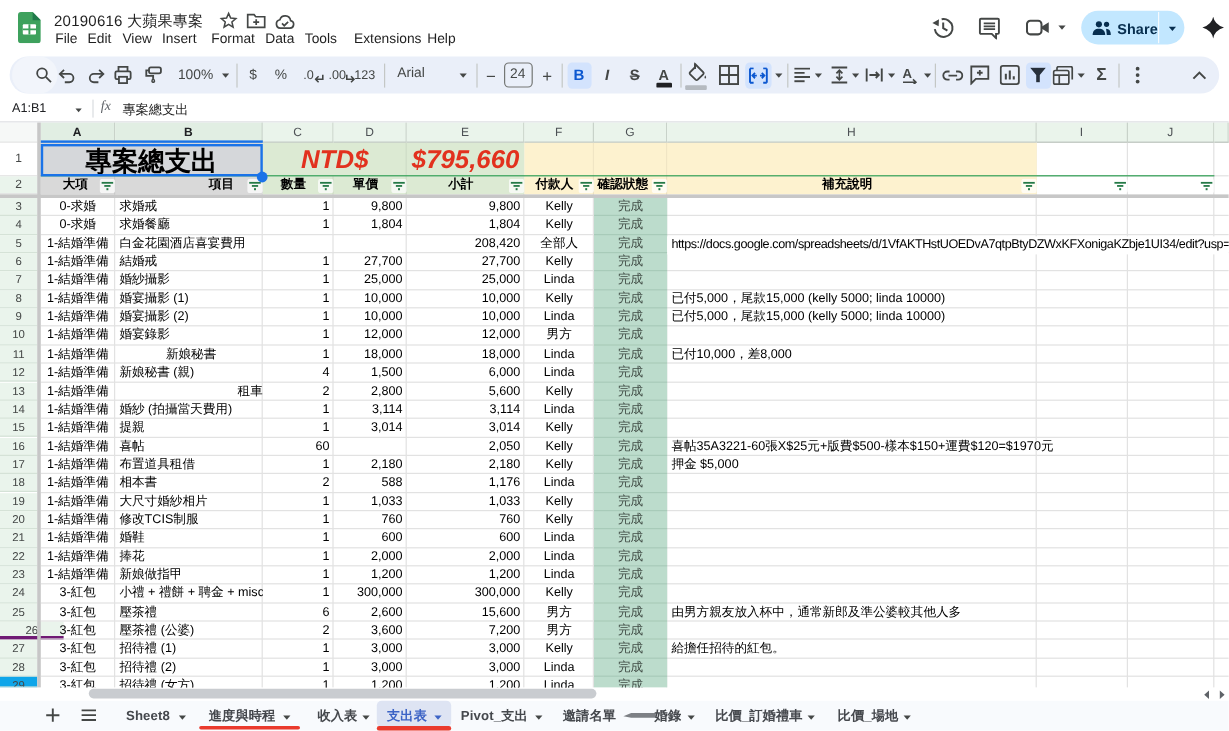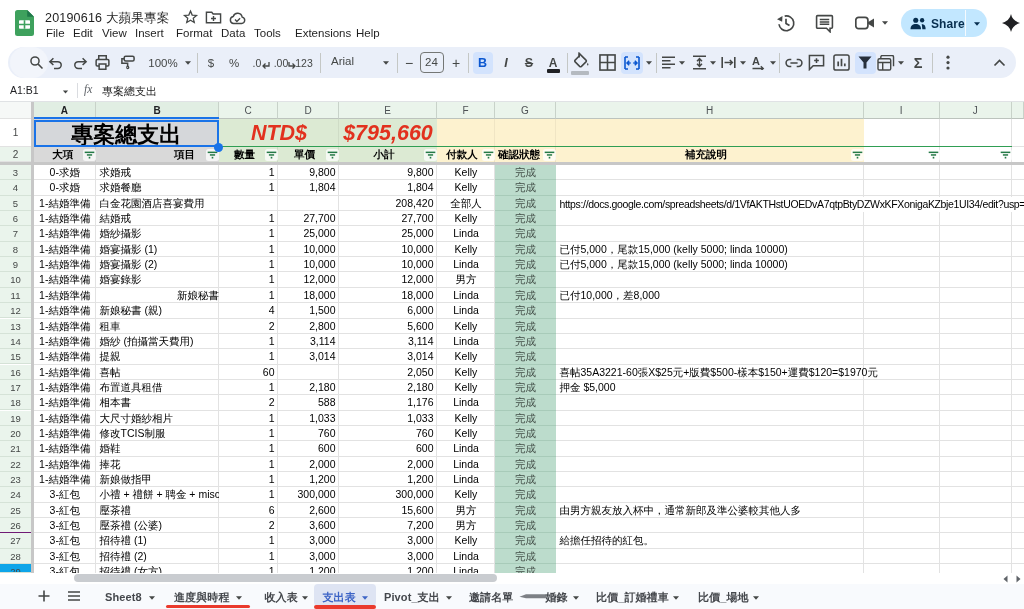--- a/index.html
+++ b/index.html
@@ -35,21 +35,21 @@
 <div style="position:absolute;left:0;top:364.5px;width:31px;height:15.3px;background:#eaf4ec;border-bottom:1px solid #d5e2d7;box-sizing:border-box;color:#444746;font-size:9.5px;text-align:center;line-height:15.3px;overflow:hidden">16</div>
 <div style="position:absolute;left:0;top:379.9px;width:31px;height:15.3px;background:#eaf4ec;border-bottom:1px solid #d5e2d7;box-sizing:border-box;color:#444746;font-size:9.5px;text-align:center;line-height:15.3px;overflow:hidden">17</div>
 <div style="position:absolute;left:0;top:395.2px;width:31px;height:15.3px;background:#eaf4ec;border-bottom:1px solid #d5e2d7;box-sizing:border-box;color:#444746;font-size:9.5px;text-align:center;line-height:15.3px;overflow:hidden">18</div>
 <div style="position:absolute;left:0;top:410.6px;width:31px;height:15.3px;background:#eaf4ec;border-bottom:1px solid #d5e2d7;box-sizing:border-box;color:#444746;font-size:9.5px;text-align:center;line-height:15.3px;overflow:hidden">19</div>
 <div style="position:absolute;left:0;top:425.9px;width:31px;height:15.3px;background:#eaf4ec;border-bottom:1px solid #d5e2d7;box-sizing:border-box;color:#444746;font-size:9.5px;text-align:center;line-height:15.3px;overflow:hidden">20</div>
 <div style="position:absolute;left:0;top:441.3px;width:31px;height:15.3px;background:#eaf4ec;border-bottom:1px solid #d5e2d7;box-sizing:border-box;color:#444746;font-size:9.5px;text-align:center;line-height:15.3px;overflow:hidden">21</div>
 <div style="position:absolute;left:0;top:456.6px;width:31px;height:15.3px;background:#eaf4ec;border-bottom:1px solid #d5e2d7;box-sizing:border-box;color:#444746;font-size:9.5px;text-align:center;line-height:15.3px;overflow:hidden">22</div>
 <div style="position:absolute;left:0;top:472.0px;width:31px;height:15.3px;background:#eaf4ec;border-bottom:1px solid #d5e2d7;box-sizing:border-box;color:#444746;font-size:9.5px;text-align:center;line-height:15.3px;overflow:hidden">23</div>
 <div style="position:absolute;left:0;top:487.3px;width:31px;height:15.3px;background:#eaf4ec;border-bottom:1px solid #d5e2d7;box-sizing:border-box;color:#444746;font-size:9.5px;text-align:center;line-height:15.3px;overflow:hidden">24</div>
 <div style="position:absolute;left:0;top:502.7px;width:31px;height:15.3px;background:#eaf4ec;border-bottom:1px solid #d5e2d7;box-sizing:border-box;color:#444746;font-size:9.5px;text-align:center;line-height:15.3px;overflow:hidden">25</div>
-<div style="position:absolute;left:0;top:518.0px;width:31px;height:15.3px;background:#eaf4ec;border-bottom:1px solid #701a75;box-sizing:border-box;color:#444746;font-size:9.5px;text-align:center;line-height:15.3px;overflow:hidden">26</div>
+<div style="position:absolute;left:0;top:518.0px;width:53px;height:15.3px;background:#eaf4ec;border-bottom:3px solid #701a75;box-sizing:border-box;color:#444746;font-size:9.5px;text-align:center;line-height:15.3px;overflow:hidden">26</div>
 <div style="position:absolute;left:0;top:533.4px;width:31px;height:15.3px;background:#eaf4ec;border-bottom:1px solid #d5e2d7;box-sizing:border-box;color:#444746;font-size:9.5px;text-align:center;line-height:15.3px;overflow:hidden">27</div>
 <div style="position:absolute;left:0;top:548.8px;width:31px;height:15.3px;background:#eaf4ec;border-bottom:1px solid #d5e2d7;box-sizing:border-box;color:#444746;font-size:9.5px;text-align:center;line-height:15.3px;overflow:hidden">28</div>
 <div style="position:absolute;left:0;top:564.1px;width:31px;height:8.9px;background:#0ea5e9;border-bottom:1px solid #d5e2d7;box-sizing:border-box;color:#444746;font-size:9.5px;text-align:center;line-height:15.3px;overflow:hidden">29</div>
 <div style="position:absolute;left:95.0px;top:119px;width:1px;height:454px;background:#e2e2e2"></div>
 <div style="position:absolute;left:218.0px;top:119px;width:1px;height:454px;background:#e2e2e2"></div>
 <div style="position:absolute;left:277.0px;top:119px;width:1px;height:454px;background:#e2e2e2"></div>
 <div style="position:absolute;left:338.0px;top:119px;width:1px;height:454px;background:#e2e2e2"></div>
 <div style="position:absolute;left:436.0px;top:119px;width:1px;height:454px;background:#e2e2e2"></div>
 <div style="position:absolute;left:494.0px;top:119px;width:1px;height:454px;background:#e2e2e2"></div>
 <div style="position:absolute;left:555.0px;top:119px;width:1px;height:454px;background:#e2e2e2"></div>
@@ -246,36 +246,36 @@
 <div style="position:absolute;left:495.0px;top:257.1px;width:61.0px;font-size:10.5px;color:#000;height:15.3px;overflow:hidden;white-space:nowrap;line-height:15.3px;text-align:center;color:#414d46">完成</div>
 <div style="position:absolute;left:556.0px;top:257.1px;width:368.0px;font-size:10.5px;color:#000;height:15.3px;overflow:hidden;white-space:nowrap;line-height:15.3px;text-align:left;padding-left:3.5px;box-sizing:border-box">已付5,000，尾款15,000 (kelly 5000; linda 10000)</div>
 <div style="position:absolute;left:33.5px;top:272.4px;width:62.5px;font-size:10.5px;color:#000;height:15.3px;overflow:hidden;white-space:nowrap;line-height:15.3px;text-align:center">1-結婚準備</div>
 <div style="position:absolute;left:96.0px;top:272.4px;width:123.0px;font-size:10.5px;color:#000;height:15.3px;overflow:hidden;white-space:nowrap;line-height:15.3px;text-align:left;padding-left:3.5px;box-sizing:border-box">婚宴錄影</div>
 <div style="position:absolute;left:219.0px;top:272.4px;width:59.0px;font-size:10.5px;color:#000;height:15.3px;overflow:hidden;white-space:nowrap;line-height:15.3px;text-align:right;padding-right:3.5px;box-sizing:border-box">1</div>
 <div style="position:absolute;left:278.0px;top:272.4px;width:61.0px;font-size:10.5px;color:#000;height:15.3px;overflow:hidden;white-space:nowrap;line-height:15.3px;text-align:right;padding-right:3.5px;box-sizing:border-box">12,000</div>
 <div style="position:absolute;left:339.0px;top:272.4px;width:98.0px;font-size:10.5px;color:#000;height:15.3px;overflow:hidden;white-space:nowrap;line-height:15.3px;text-align:right;padding-right:3.5px;box-sizing:border-box">12,000</div>
 <div style="position:absolute;left:437.0px;top:272.4px;width:58.0px;font-size:10.5px;color:#000;height:15.3px;overflow:hidden;white-space:nowrap;line-height:15.3px;text-align:center">男方</div>
 <div style="position:absolute;left:495.0px;top:272.4px;width:61.0px;font-size:10.5px;color:#000;height:15.3px;overflow:hidden;white-space:nowrap;line-height:15.3px;text-align:center;color:#414d46">完成</div>
 <div style="position:absolute;left:33.5px;top:287.8px;width:62.5px;font-size:10.5px;color:#000;height:15.3px;overflow:hidden;white-space:nowrap;line-height:15.3px;text-align:center">1-結婚準備</div>
-<div style="position:absolute;left:96.0px;top:287.8px;width:123.0px;font-size:10.5px;color:#000;height:15.3px;overflow:hidden;white-space:nowrap;line-height:15.3px;text-align:right;padding-left:3.5px;box-sizing:border-box">新娘秘書</div>
+<div style="position:absolute;left:96.0px;top:287.8px;width:123.0px;font-size:10.5px;color:#000;height:15.3px;overflow:hidden;white-space:nowrap;line-height:15.3px;text-align:center;padding-left:3.5px;box-sizing:border-box">新娘秘書</div>
 <div style="position:absolute;left:219.0px;top:287.8px;width:59.0px;font-size:10.5px;color:#000;height:15.3px;overflow:hidden;white-space:nowrap;line-height:15.3px;text-align:right;padding-right:3.5px;box-sizing:border-box">1</div>
 <div style="position:absolute;left:278.0px;top:287.8px;width:61.0px;font-size:10.5px;color:#000;height:15.3px;overflow:hidden;white-space:nowrap;line-height:15.3px;text-align:right;padding-right:3.5px;box-sizing:border-box">18,000</div>
 <div style="position:absolute;left:339.0px;top:287.8px;width:98.0px;font-size:10.5px;color:#000;height:15.3px;overflow:hidden;white-space:nowrap;line-height:15.3px;text-align:right;padding-right:3.5px;box-sizing:border-box">18,000</div>
 <div style="position:absolute;left:437.0px;top:287.8px;width:58.0px;font-size:10.5px;color:#000;height:15.3px;overflow:hidden;white-space:nowrap;line-height:15.3px;text-align:center">Linda</div>
 <div style="position:absolute;left:495.0px;top:287.8px;width:61.0px;font-size:10.5px;color:#000;height:15.3px;overflow:hidden;white-space:nowrap;line-height:15.3px;text-align:center;color:#414d46">完成</div>
 <div style="position:absolute;left:556.0px;top:287.8px;width:368.0px;font-size:10.5px;color:#000;height:15.3px;overflow:hidden;white-space:nowrap;line-height:15.3px;text-align:left;padding-left:3.5px;box-sizing:border-box">已付10,000，差8,000</div>
 <div style="position:absolute;left:33.5px;top:303.1px;width:62.5px;font-size:10.5px;color:#000;height:15.3px;overflow:hidden;white-space:nowrap;line-height:15.3px;text-align:center">1-結婚準備</div>
 <div style="position:absolute;left:96.0px;top:303.1px;width:123.0px;font-size:10.5px;color:#000;height:15.3px;overflow:hidden;white-space:nowrap;line-height:15.3px;text-align:left;padding-left:3.5px;box-sizing:border-box">新娘秘書 (親)</div>
 <div style="position:absolute;left:219.0px;top:303.1px;width:59.0px;font-size:10.5px;color:#000;height:15.3px;overflow:hidden;white-space:nowrap;line-height:15.3px;text-align:right;padding-right:3.5px;box-sizing:border-box">4</div>
 <div style="position:absolute;left:278.0px;top:303.1px;width:61.0px;font-size:10.5px;color:#000;height:15.3px;overflow:hidden;white-space:nowrap;line-height:15.3px;text-align:right;padding-right:3.5px;box-sizing:border-box">1,500</div>
 <div style="position:absolute;left:339.0px;top:303.1px;width:98.0px;font-size:10.5px;color:#000;height:15.3px;overflow:hidden;white-space:nowrap;line-height:15.3px;text-align:right;padding-right:3.5px;box-sizing:border-box">6,000</div>
 <div style="position:absolute;left:437.0px;top:303.1px;width:58.0px;font-size:10.5px;color:#000;height:15.3px;overflow:hidden;white-space:nowrap;line-height:15.3px;text-align:center">Linda</div>
 <div style="position:absolute;left:495.0px;top:303.1px;width:61.0px;font-size:10.5px;color:#000;height:15.3px;overflow:hidden;white-space:nowrap;line-height:15.3px;text-align:center;color:#414d46">完成</div>
 <div style="position:absolute;left:33.5px;top:318.5px;width:62.5px;font-size:10.5px;color:#000;height:15.3px;overflow:hidden;white-space:nowrap;line-height:15.3px;text-align:center">1-結婚準備</div>
-<div style="position:absolute;left:96.0px;top:318.5px;width:123.0px;font-size:10.5px;color:#000;height:15.3px;overflow:hidden;white-space:nowrap;line-height:15.3px;text-align:left;padding-left:3.5px;box-sizing:border-box">租車</div>
+<div style="position:absolute;left:96.0px;top:318.5px;width:123.0px;font-size:10.5px;color:#000;height:15.3px;overflow:hidden;white-space:nowrap;line-height:15.3px;text-align:right;padding-left:3.5px;box-sizing:border-box">租車</div>
 <div style="position:absolute;left:219.0px;top:318.5px;width:59.0px;font-size:10.5px;color:#000;height:15.3px;overflow:hidden;white-space:nowrap;line-height:15.3px;text-align:right;padding-right:3.5px;box-sizing:border-box">2</div>
 <div style="position:absolute;left:278.0px;top:318.5px;width:61.0px;font-size:10.5px;color:#000;height:15.3px;overflow:hidden;white-space:nowrap;line-height:15.3px;text-align:right;padding-right:3.5px;box-sizing:border-box">2,800</div>
 <div style="position:absolute;left:339.0px;top:318.5px;width:98.0px;font-size:10.5px;color:#000;height:15.3px;overflow:hidden;white-space:nowrap;line-height:15.3px;text-align:right;padding-right:3.5px;box-sizing:border-box">5,600</div>
 <div style="position:absolute;left:437.0px;top:318.5px;width:58.0px;font-size:10.5px;color:#000;height:15.3px;overflow:hidden;white-space:nowrap;line-height:15.3px;text-align:center">Kelly</div>
 <div style="position:absolute;left:495.0px;top:318.5px;width:61.0px;font-size:10.5px;color:#000;height:15.3px;overflow:hidden;white-space:nowrap;line-height:15.3px;text-align:center;color:#414d46">完成</div>
 <div style="position:absolute;left:33.5px;top:333.9px;width:62.5px;font-size:10.5px;color:#000;height:15.3px;overflow:hidden;white-space:nowrap;line-height:15.3px;text-align:center">1-結婚準備</div>
 <div style="position:absolute;left:96.0px;top:333.9px;width:123.0px;font-size:10.5px;color:#000;height:15.3px;overflow:hidden;white-space:nowrap;line-height:15.3px;text-align:left;padding-left:3.5px;box-sizing:border-box">婚紗 (拍攝當天費用)</div>
 <div style="position:absolute;left:219.0px;top:333.9px;width:59.0px;font-size:10.5px;color:#000;height:15.3px;overflow:hidden;white-space:nowrap;line-height:15.3px;text-align:right;padding-right:3.5px;box-sizing:border-box">1</div>
 <div style="position:absolute;left:278.0px;top:333.9px;width:61.0px;font-size:10.5px;color:#000;height:15.3px;overflow:hidden;white-space:nowrap;line-height:15.3px;text-align:right;padding-right:3.5px;box-sizing:border-box">3,114</div>
 <div style="position:absolute;left:339.0px;top:333.9px;width:98.0px;font-size:10.5px;color:#000;height:15.3px;overflow:hidden;white-space:nowrap;line-height:15.3px;text-align:right;padding-right:3.5px;box-sizing:border-box">3,114</div>

